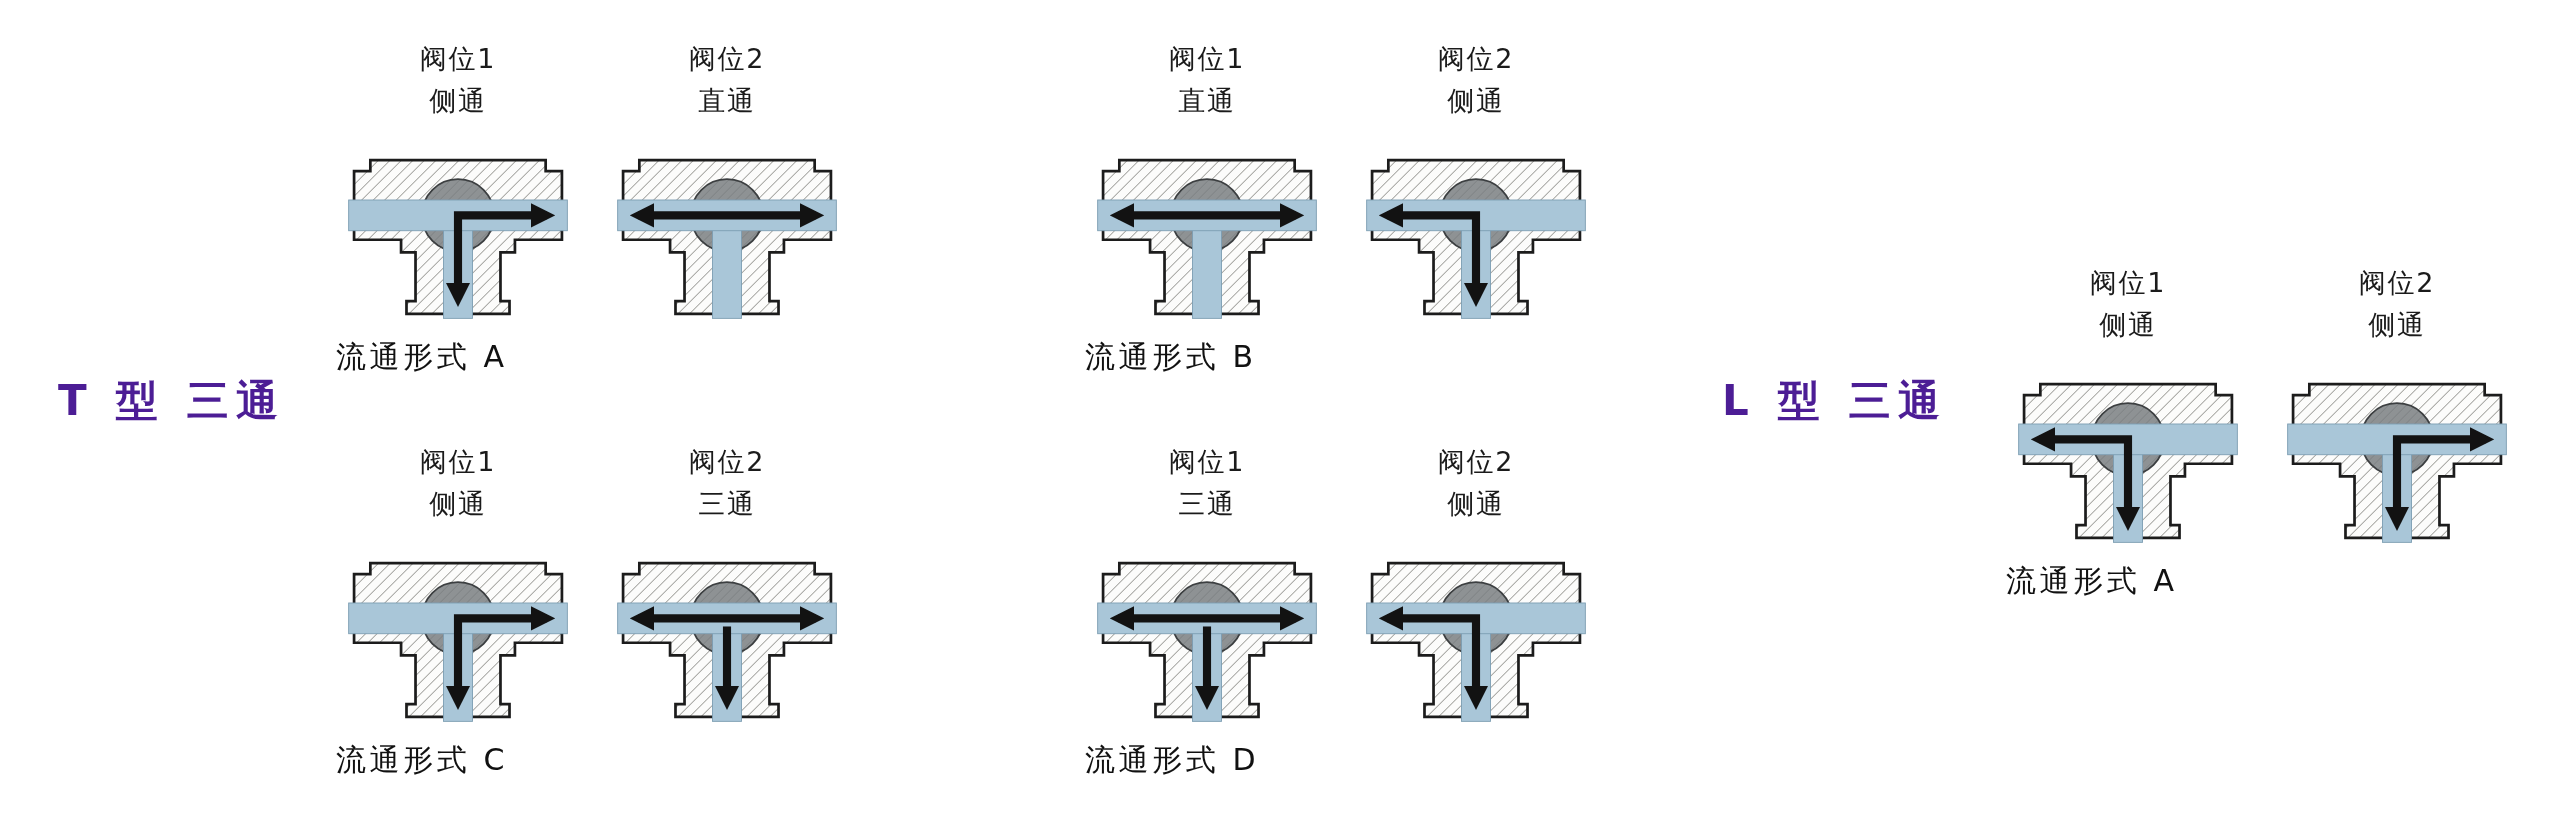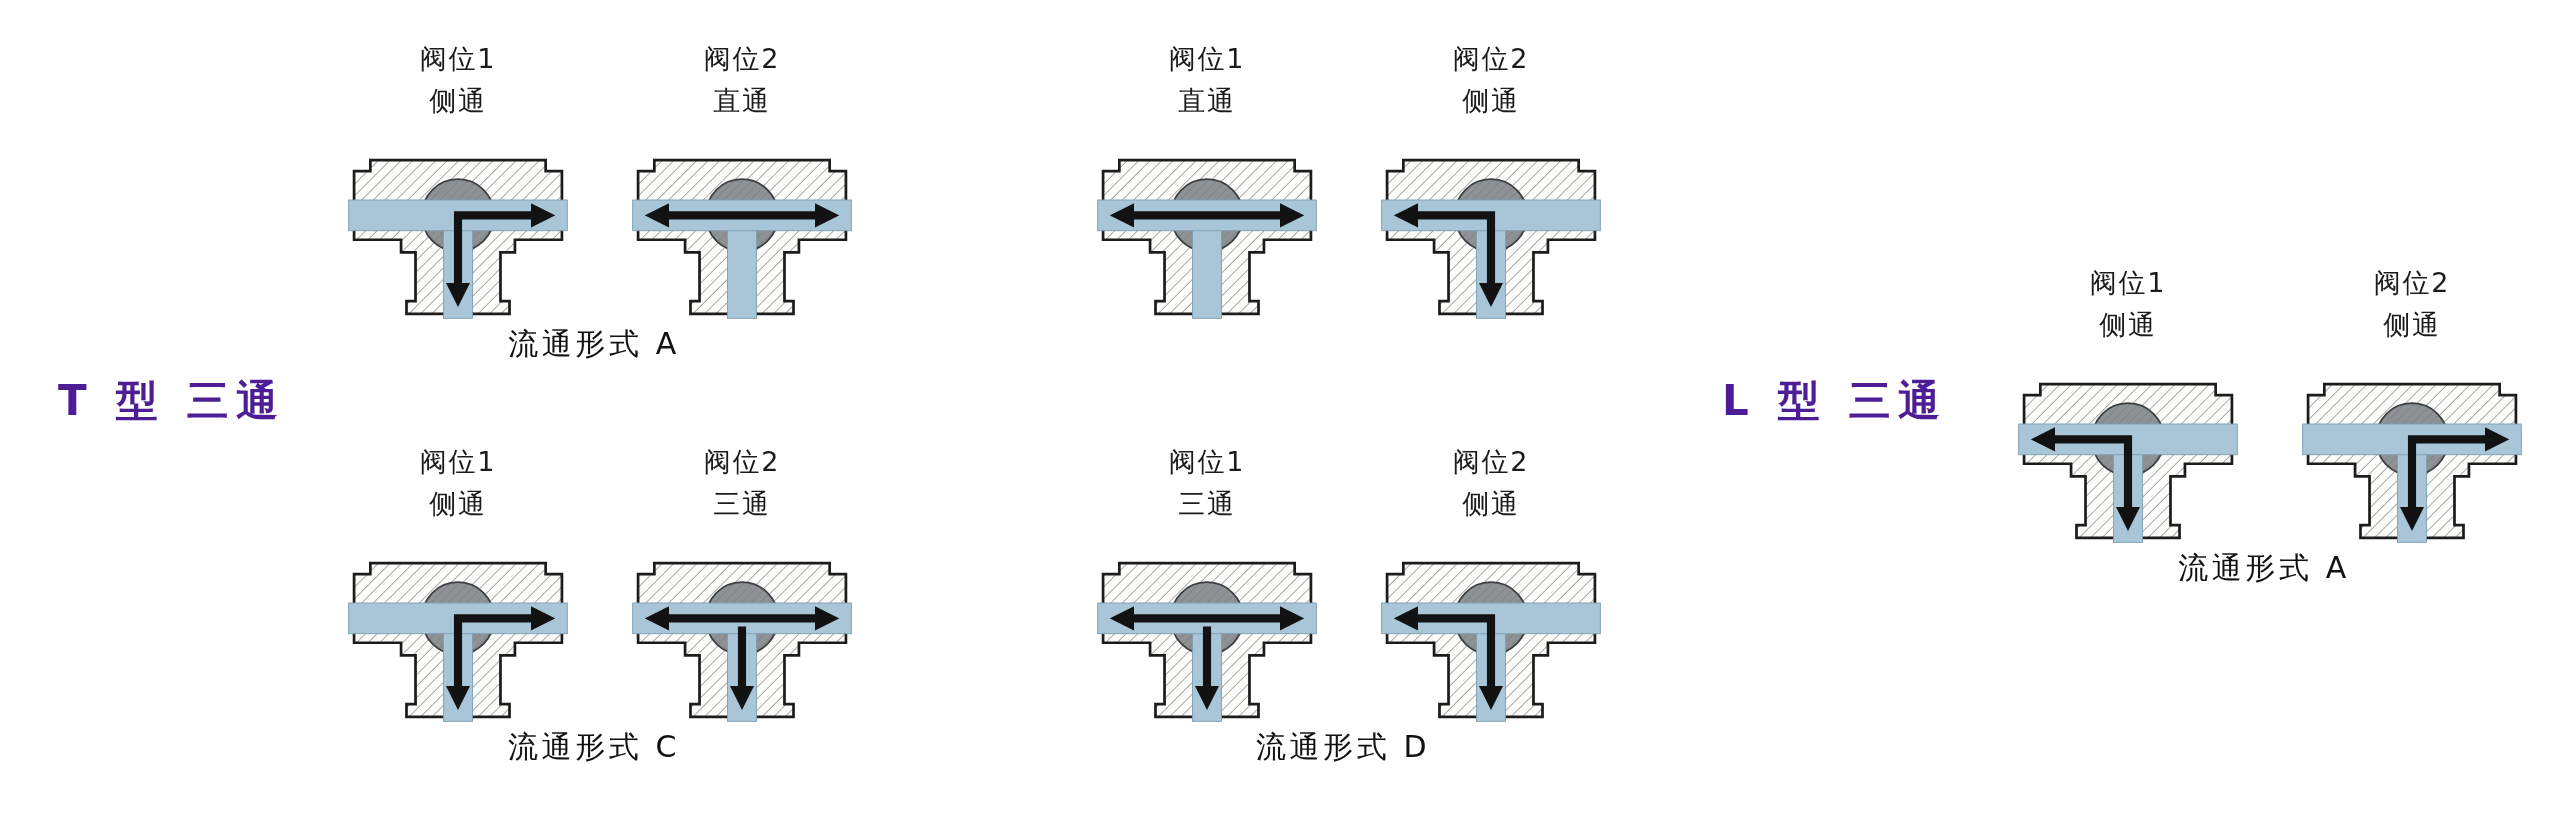--- a/index.html
+++ b/index.html
@@ -8,34 +8,34 @@
 
   .section-title{
     position:absolute;
     font-size:42px;
     font-weight:bold;
     color:#4c1d95;
     letter-spacing:7.2px;
     white-space:nowrap;
   }
   .group{position:absolute;width:516px;}
-  .pair{display:flex;gap:40px;}
+  .pair{display:flex;gap:25px;}
   .valve{width:244px;display:flex;flex-direction:column;align-items:center;}
   .valve-labels{
     height:90px;
     text-align:center;
     font-size:27px;
     line-height:1.55;
     color:#1b1b1b;
     letter-spacing:1.8px;
   }
   .valve-draw{width:244px;height:190px;margin-top:5.4px;}
   .caption{
-    margin-top:1px;
-    text-align:center;
+    margin-top:14px;
+    text-align:left;
     font-size:30px;
     color:#111;
     letter-spacing:3.6px;
     white-space:nowrap;
   }
 </style>
 </head>
 <body>
 
 <div class="canvas">
@@ -113,20 +113,21 @@
         </div>
         <div class="valve-draw"><svg viewBox="0 0 270 210" width="244" height="190">
     <path d="M 20 42 L 38 42 L 38 30 L 232 30 L 232 42 L 250 42 L 250 118 L 198 118 L 198 132 L 182 132 L 182 186 L 192 186 L 192 200 L 78 200 L 78 186 L 88 186 L 88 132 L 72 132 L 72 118 L 20 118 Z" fill="url(#hatchP)" stroke="#1c1c1c" stroke-width="3" stroke-linejoin="miter"></path>
     <circle cx="135" cy="91" r="40" fill="url(#ballHatch)" stroke="#3c3f41" stroke-width="2"></circle>
     <rect x="119" y="91" width="32" height="114" fill="#a9c6d8" stroke="#7d9eb2" stroke-width="1"></rect>
     <rect x="14" y="74" width="242" height="34" fill="#a9c6d8" stroke="#7d9eb2" stroke-width="1"></rect>
     <path d="M 37 91 L 135 91 L 135 183" fill="none" stroke="#121212" stroke-width="9" stroke-linejoin="miter" marker-start="url(#arrowH)" marker-end="url(#arrowH)"></path>
   </svg></div>
       </div>
     </div>
+    <div class="caption">流通形式 B</div>
   </div>
 
   <div class="group" style="left:336px;top:441px;">
     <div class="pair">
       <div class="valve">
         <div class="valve-labels">
           <div>阀位1</div>
           <div>侧通</div>
         </div>
         <div class="valve-draw"><svg viewBox="0 0 270 210" width="244" height="190">

